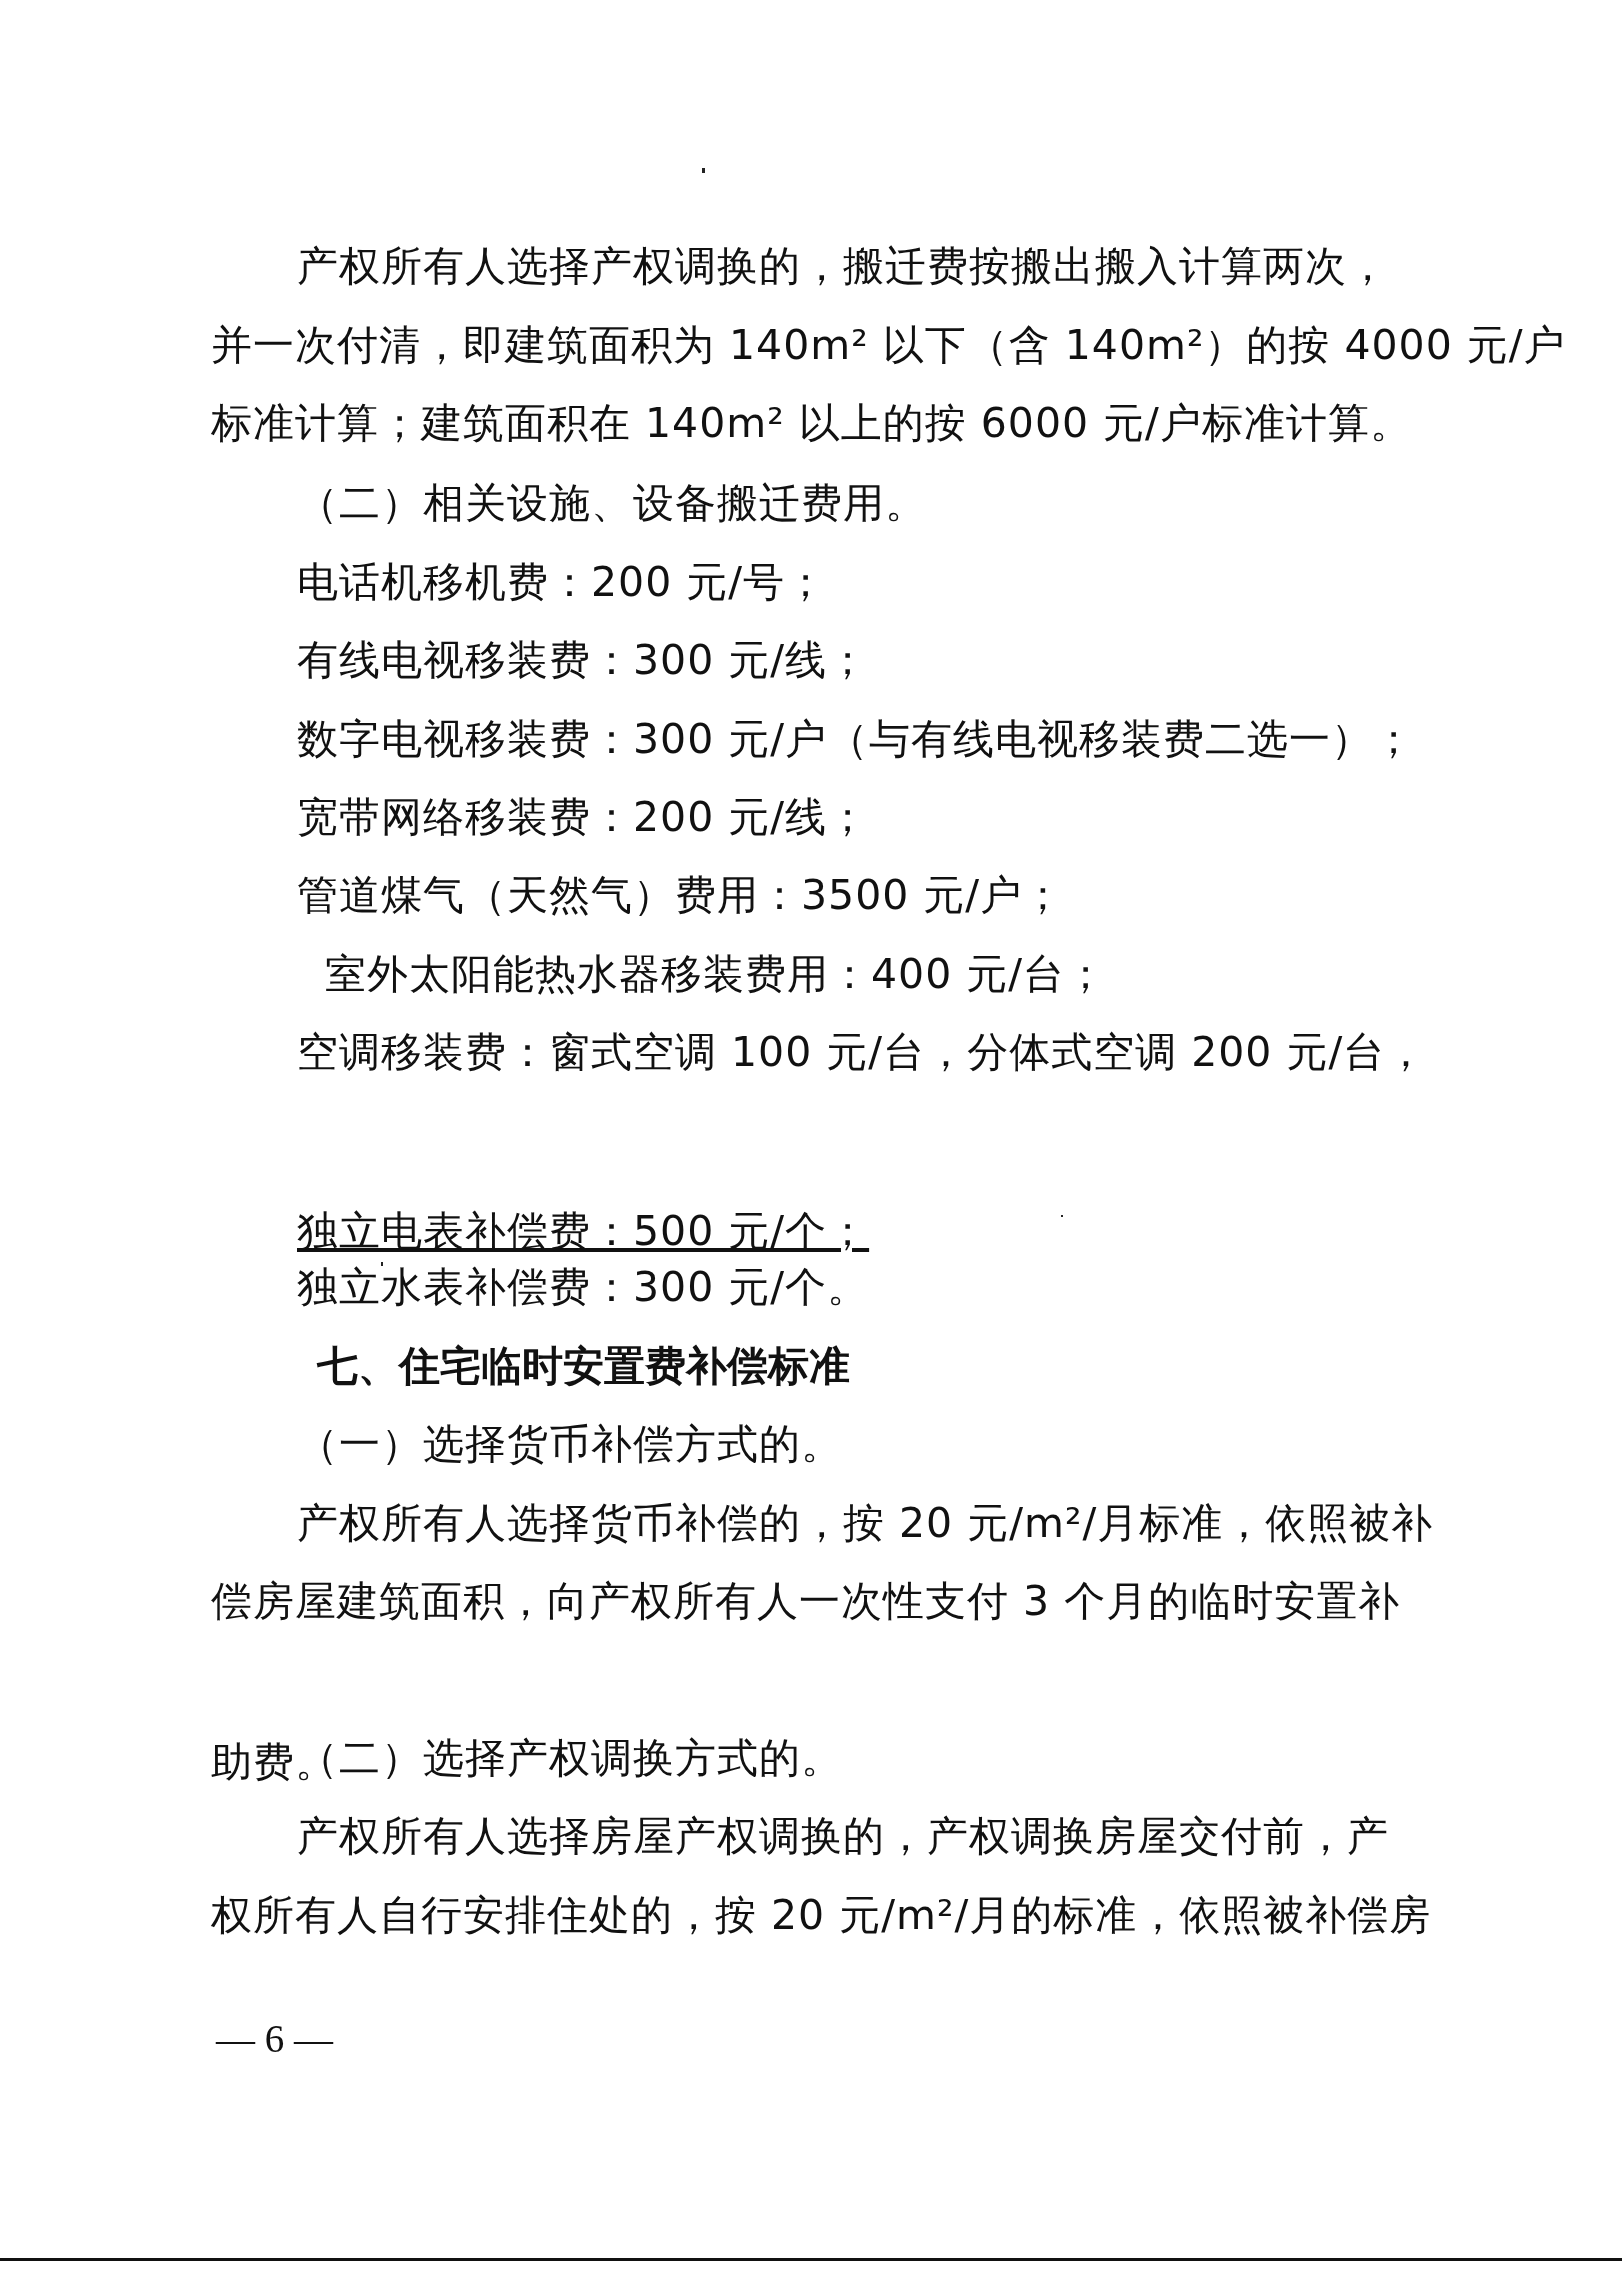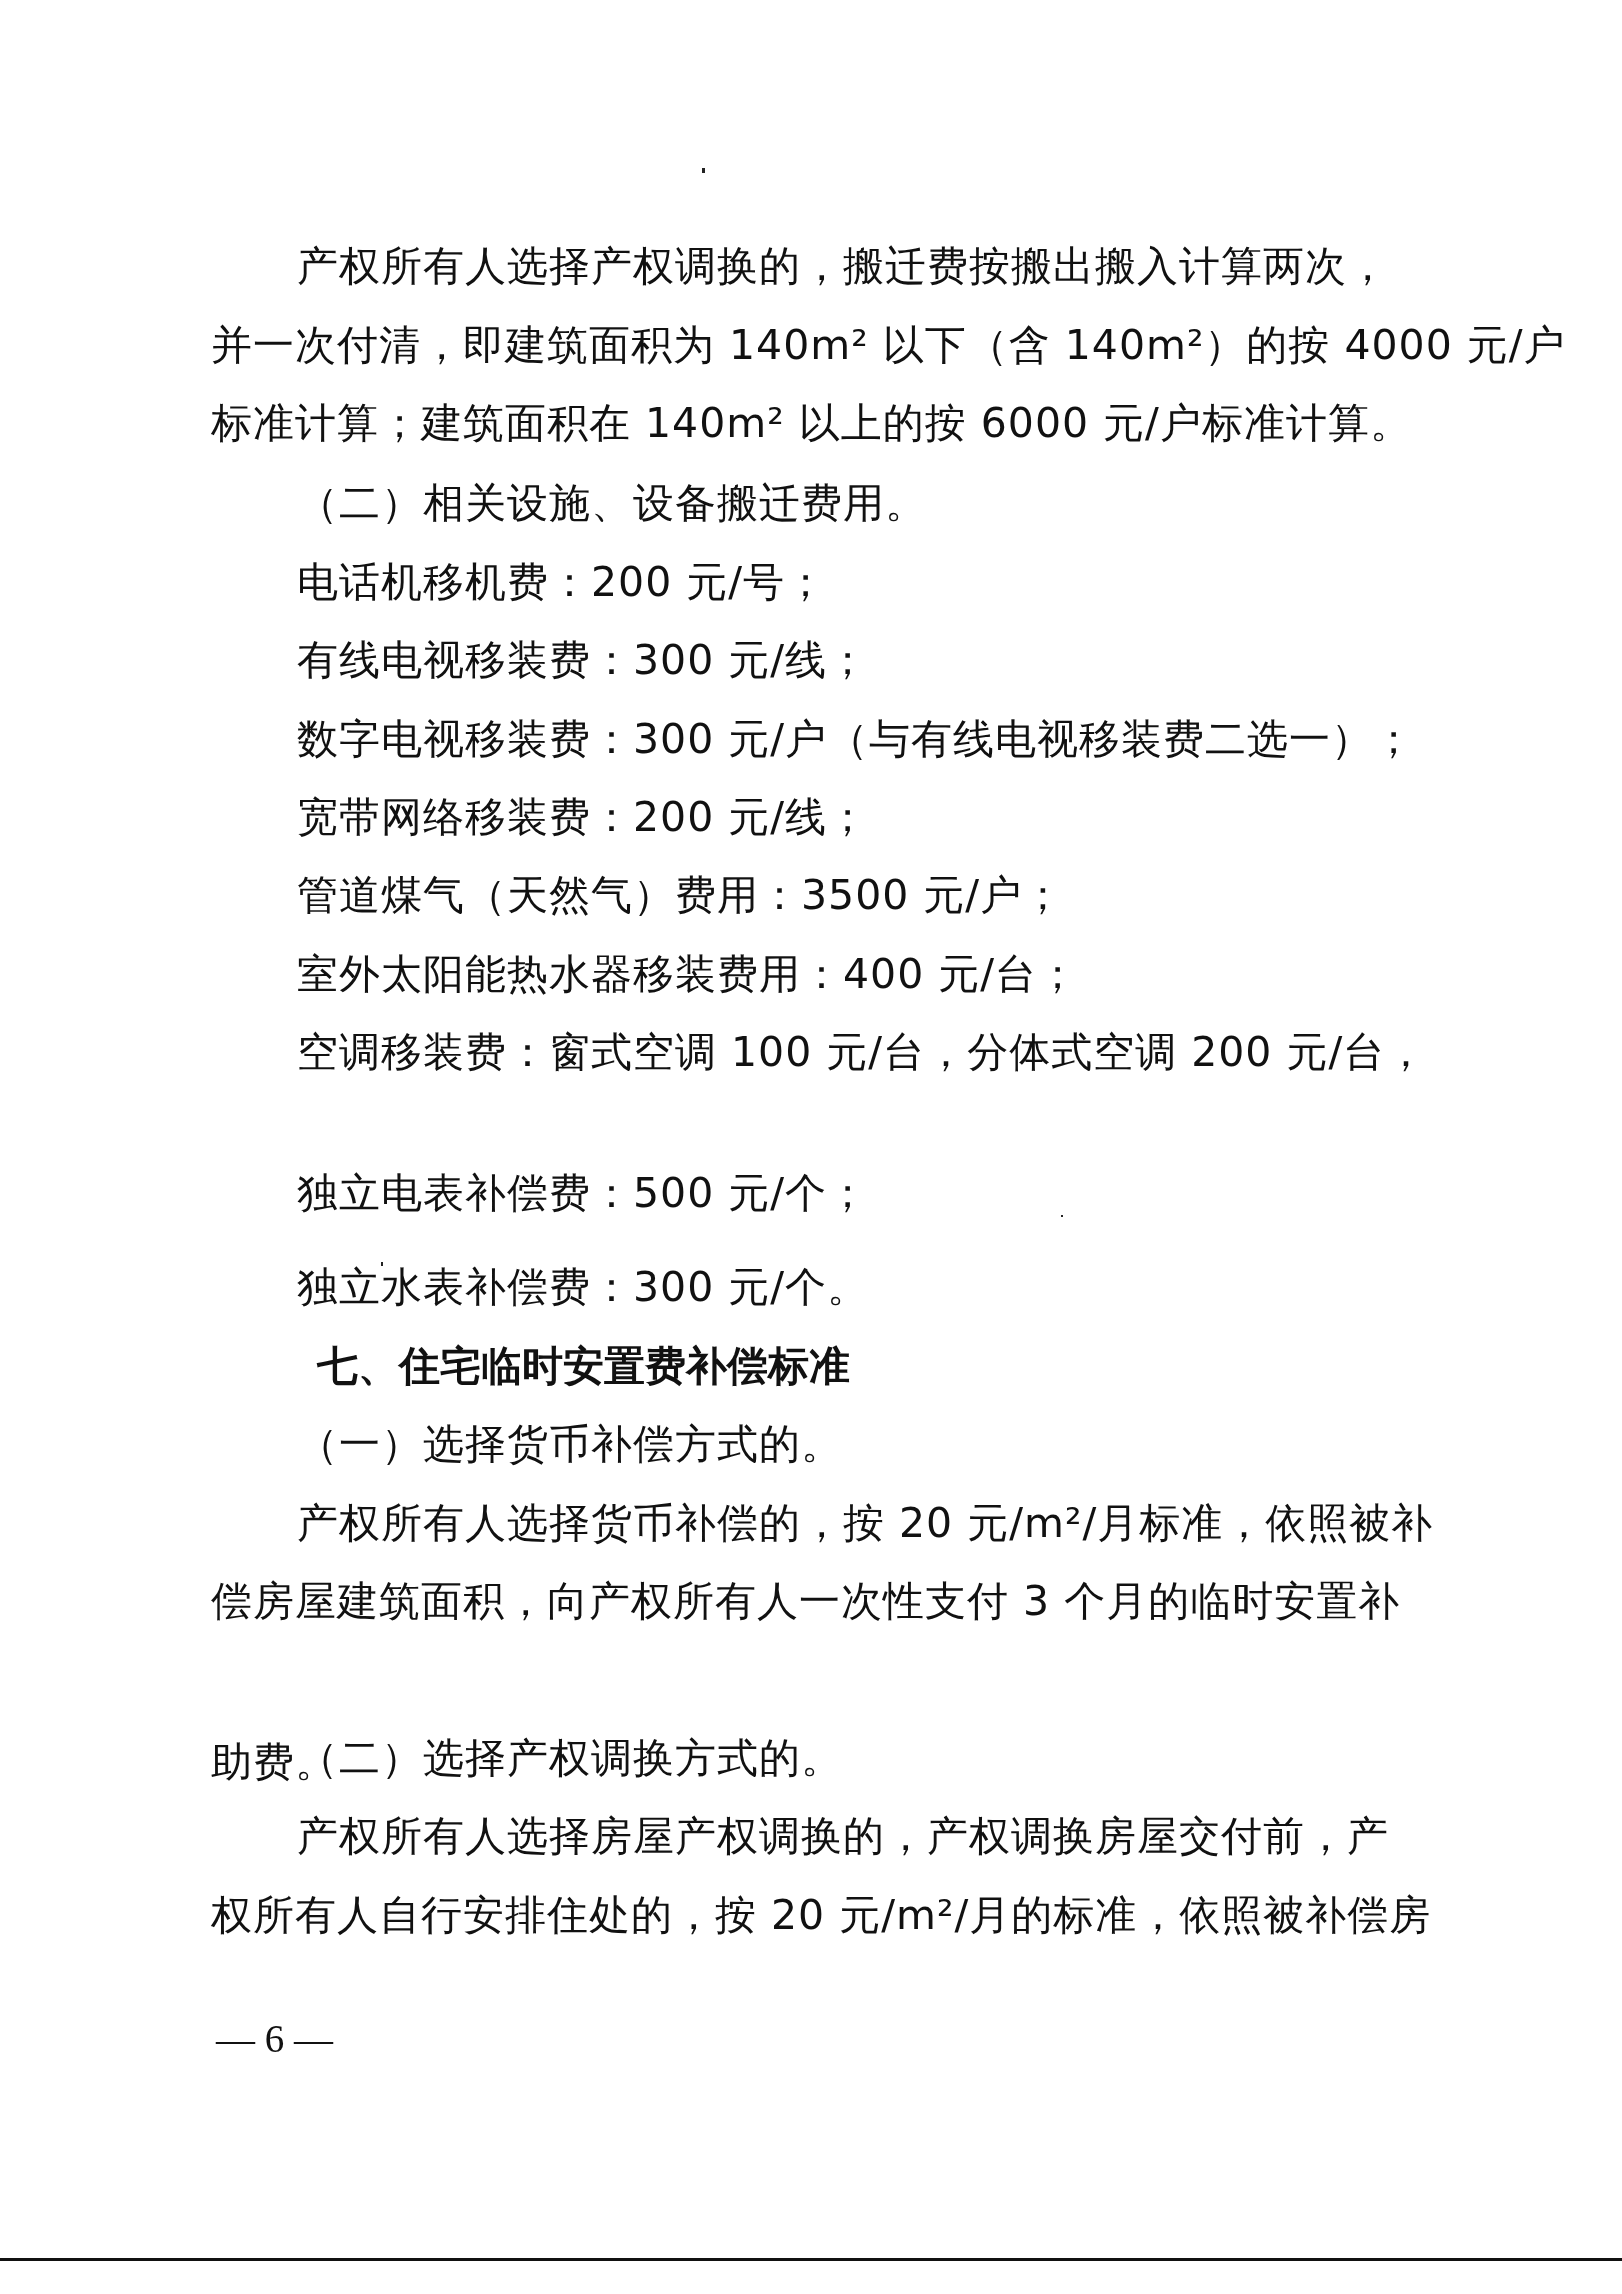--- a/index.html
+++ b/index.html
@@ -23,23 +23,23 @@
 
   <div class="line indent" style="top:239px;">产权所有人选择产权调换的，搬迁费按搬出搬入计算两次，</div>
   <div class="line" style="top:318px;">并一次付清，即建筑面积为 140m² 以下（含 140m²）的按 4000 元/户</div>
   <div class="line" style="top:396px;">标准计算；建筑面积在 140m² 以上的按 6000 元/户标准计算。</div>
   <div class="line indent" style="top:476px;">（二）相关设施、设备搬迁费用。</div>
   <div class="line indent" style="top:555px;">电话机移机费：200 元/号；</div>
   <div class="line indent" style="top:633px;">有线电视移装费：300 元/线；</div>
   <div class="line indent" style="top:712px;">数字电视移装费：300 元/户（与有线电视移装费二选一）；</div>
   <div class="line indent" style="top:790px;">宽带网络移装费：200 元/线；</div>
   <div class="line indent" style="top:868px;">管道煤气（天然气）费用：3500 元/户；</div>
-  <div class="line indent" style="top:947px;">室外太阳能热水器移装费用：400 元/台；</div>
+  <div class="line indent" style="top:947px;margin-left:28px;">室外太阳能热水器移装费用：400 元/台；</div>
   <div class="line indent" style="top:1025px;">空调移装费：窗式空调 100 元/台，分体式空调 200 元/台，</div>
-  <div class="line indent" style="top:1166px;">独立电表补偿费：500 元/个；</div>
+  <div class="line indent" style="top:1204px;text-decoration:underline;">独立电表补偿费：500 元/个；</div>
   <div class="line indent" style="top:1260px;text-align:center;">独立水表补偿费：300 元/个。</div>
   <div class="line indent heading" style="top:1339px;margin-left:20px;">七、住宅临时安置费补偿标准</div>
   <div class="line indent" style="top:1417px;">（一）选择货币补偿方式的。</div>
   <div class="line indent" style="top:1496px;">产权所有人选择货币补偿的，按 20 元/m²/月标准，依照被补</div>
   <div class="line" style="top:1574px;">偿房屋建筑面积，向产权所有人一次性支付 3 个月的临时安置补</div>
   <div class="line" style="top:1735px;">助费。</div>
   <div class="line indent" style="top:1731px;">（二）选择产权调换方式的。</div>
   <div class="line indent" style="top:1809px;">产权所有人选择房屋产权调换的，产权调换房屋交付前，产</div>
   <div class="line" style="top:1888px;">权所有人自行安排住处的，按 20 元/m²/月的标准，依照被补偿房</div>
 

